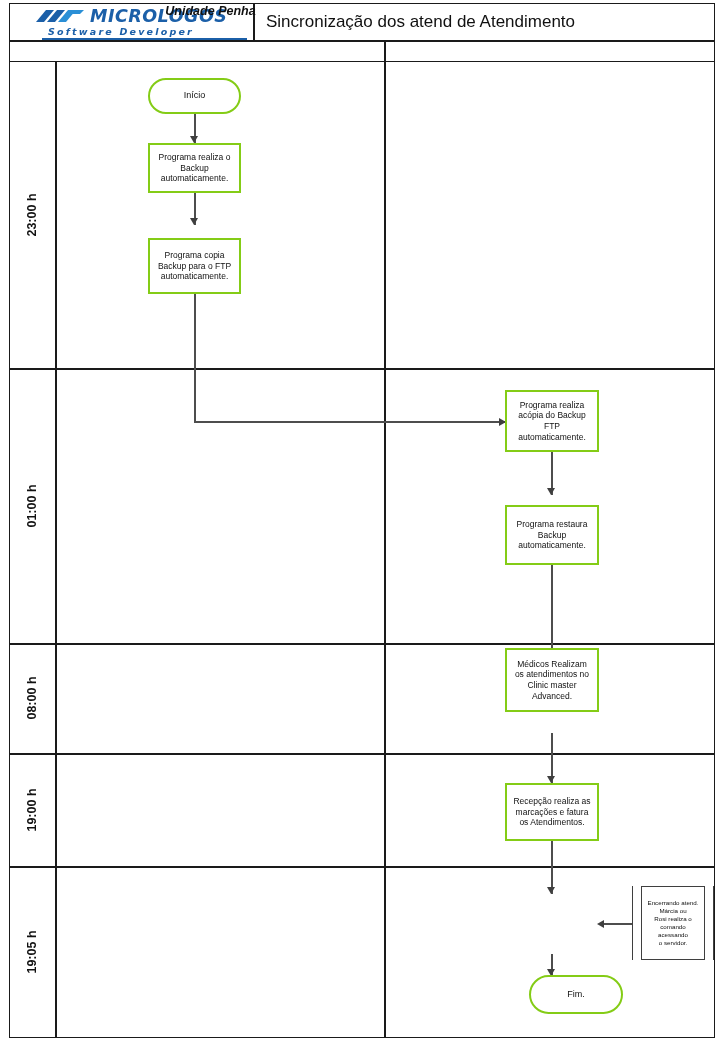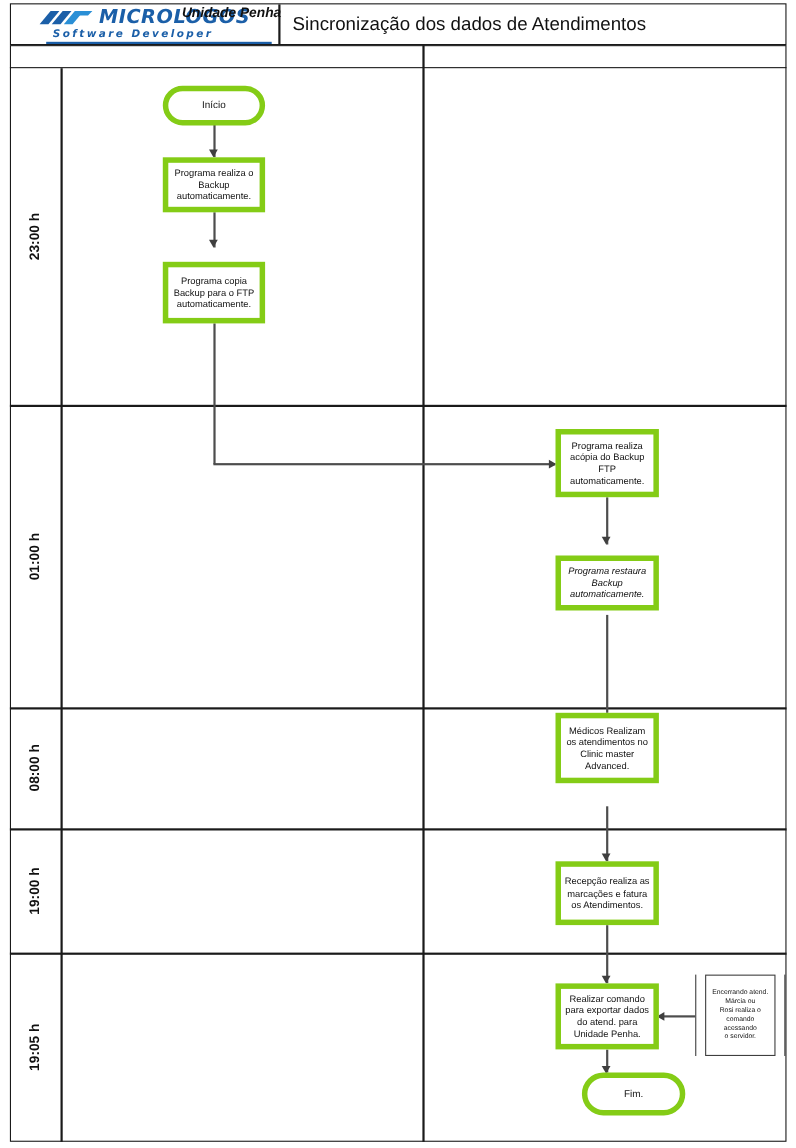--- a/index.html
+++ b/index.html
@@ -104,21 +104,21 @@
     white-space:nowrap;
     font-size:12.5px;
     font-weight:bold;
     color:#111;
   }
 
   
   .node{
     position:absolute;
     box-sizing:border-box;
-    border:5px solid #84cc16;
+    border:2px solid #84cc16;
     background:#fff;
     display:flex; align-items:center; justify-content:center;
     text-align:center;
     color:#111;
     line-height:1.25;
     padding:2px 3px;
     z-index:4;
   }
   .node.proc{ font-size:8.5px; }
   .node.term{
@@ -173,21 +173,21 @@
           <polygon points="13,14 23,2 31,2 21,14" fill="#1b5fa8"></polygon>
           <polygon points="24,14 34,2 42,2 32,14" fill="#2a8fd6"></polygon>
           <polygon points="36,2 50,2 46,6 32,6" fill="#2a8fd6"></polygon>
         </svg>
       </div>
       <div class="logo-word">MICROLOGOS</div>
       <div class="logo-sub">Software Developer</div>
       <div class="logo-rule"></div>
     </div>
     <div class="hdr-sep"></div>
-    <div class="hdr-title">Sincronização dos dados de Atendimentos</div>
+    <div class="hdr-title">Sincronização dos atend de Atendimento</div>
   </div>
 
   <div class="frame"></div>
 
   <div class="colband"></div>
   <div class="colhead penha">Unidade Penha</div>
 
   <div class="vrule time"></div>
   <div class="vrule mid"></div>
 
@@ -260,21 +260,21 @@
 
   <div class="node proc" style="left:505px;top:390px;width:94px;height:62px;">
     <div>
       <span class="nl">Programa realiza</span>
       <span class="nl">acópia do Backup</span>
       <span class="nl">FTP</span>
       <span class="nl">automaticamente.</span>
     </div>
   </div>
 
-  <div class="node proc" style="left:505px;top:505px;width:94px;height:50px;font-style:italic;">
+  <div class="node proc" style="left:505px;top:505px;width:94px;height:60px;">
     <div>
       <span class="nl">Programa restaura</span>
       <span class="nl">Backup</span>
       <span class="nl">automaticamente.</span>
     </div>
   </div>
 
   <div class="node proc" style="left:505px;top:648px;width:94px;height:64px;">
     <div>
       <span class="nl">Médicos Realizam</span>
@@ -285,28 +285,20 @@
   </div>
 
   <div class="node proc" style="left:505px;top:783px;width:94px;height:58px;">
     <div>
       <span class="nl">Recepção realiza as</span>
       <span class="nl">marcações e fatura</span>
       <span class="nl">os Atendimentos.</span>
     </div>
   </div>
 
-  <div class="node proc" style="left:505px;top:894px;width:94px;height:60px;">
-    <div>
-      <span class="nl">Realizar comando</span>
-      <span class="nl">para exportar dados</span>
-      <span class="nl">do atend. para</span>
-      <span class="nl">Unidade Penha.</span>
-    </div>
-  </div>
 
   <div class="note-wrap" style="left:632px;top:886px;width:82px;height:74px;">
     <div class="note-bar" style="left:0px;"></div>
     <div class="note-bar" style="right:0px;"></div>
     <div class="node note" style="position:absolute;left:9px;top:0px;width:64px;height:74px;">
       <div>
         <span class="nl">Encerrando atend.</span>
         <span class="nl">Márcia ou</span>
         <span class="nl">Rosi realiza o</span>
         <span class="nl">comando acessando</span>

